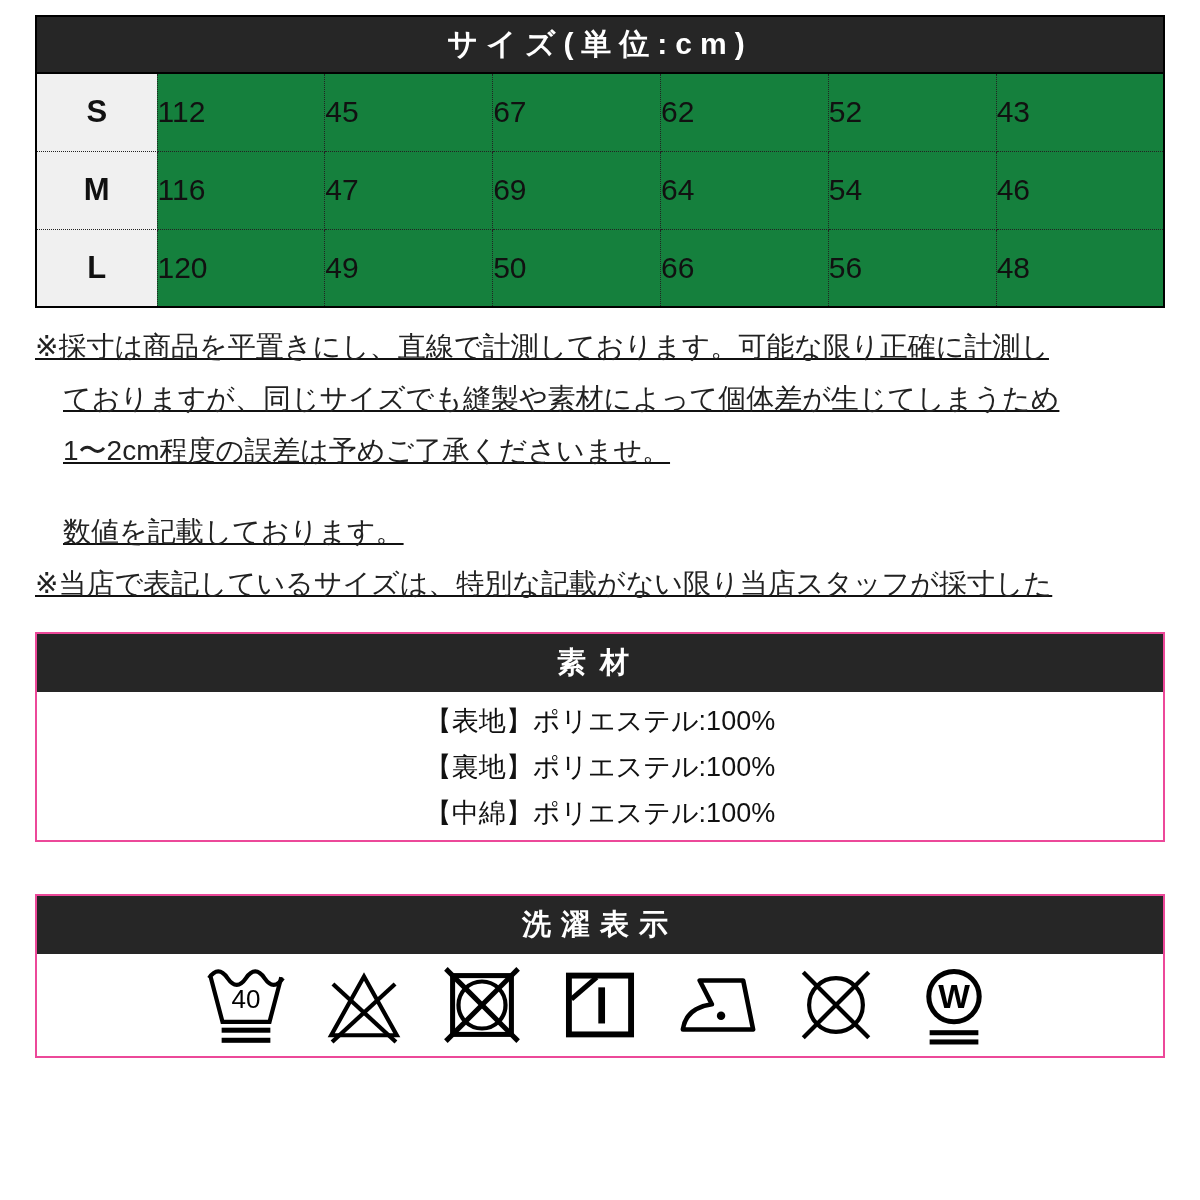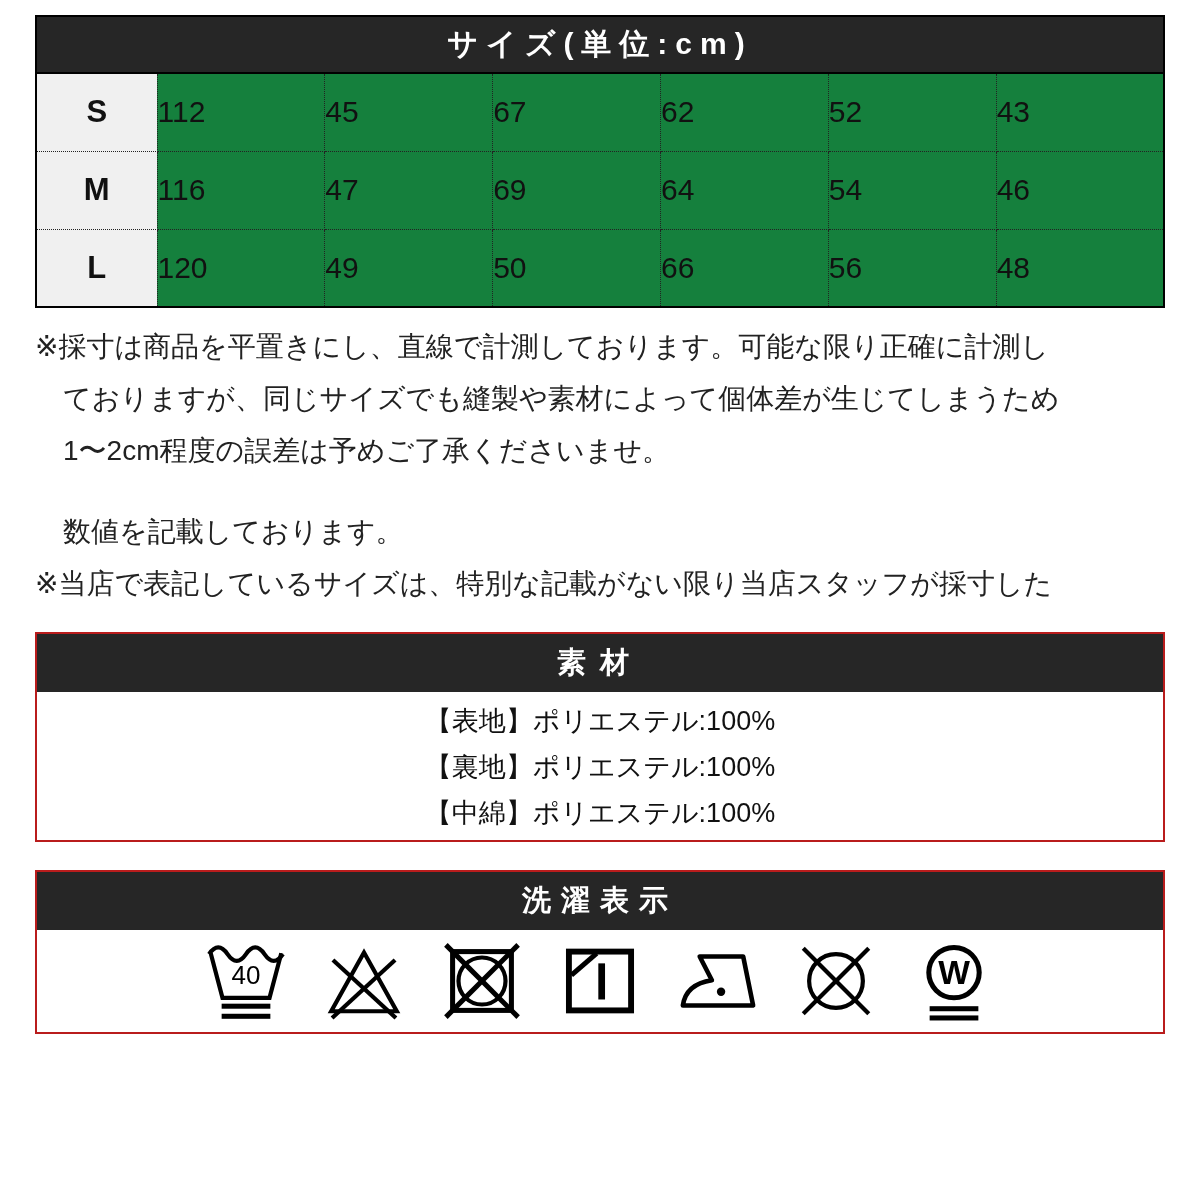--- a/index.html
+++ b/index.html
@@ -53,29 +53,29 @@
     background:#15803d;
     font-size:30px;
     font-weight:400;
     text-align:left;
     vertical-align:middle;
     border:1px dotted #222;
     height:78px;
   }
 
   
-  .notes { margin-top:13px; }
+  .notes { margin-top:13px;text-decoration:underline; }
   .note { font-size:28px; line-height:52px; color:#222; }
   .note + .note { margin-top:29px; }
   .note-line.cont { padding-left:28px; }
 
   
-  .section { border:2px solid #b91c1c; }
+  .section { border:2px solid #ec4899; }
   .section.material { margin-top:22px; }
-  .section.laundry  { margin-top:28px; }
+  .section.laundry  { margin-top:52px; }
   .section-header {
     background:#262626;
     color:#fff;
     height:58px;
     display:flex;
     align-items:center;
     justify-content:center;
     font-size:29px;
     font-weight:bold;
   }

